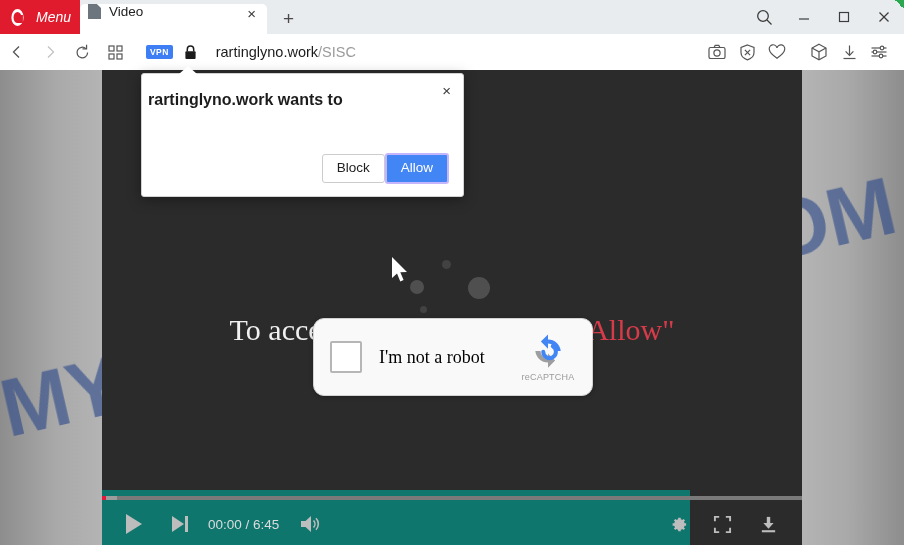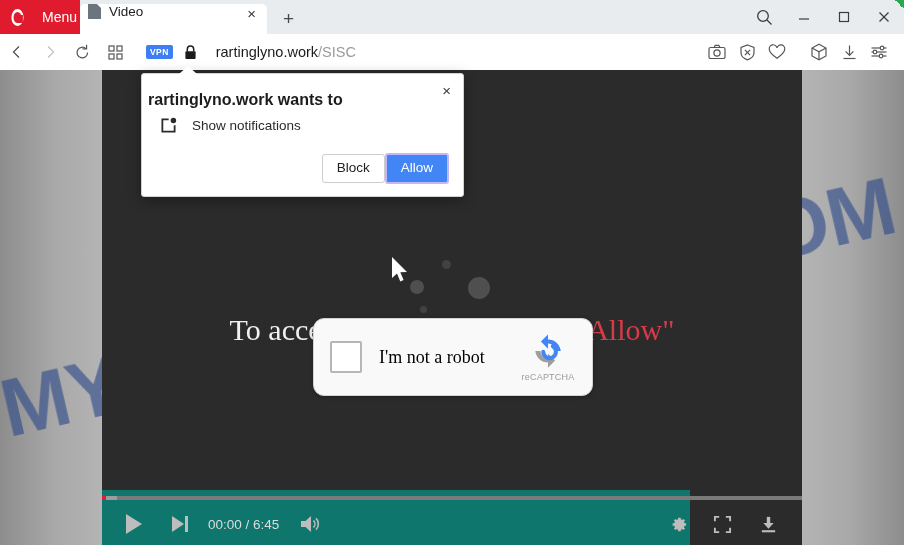--- a/index.html
+++ b/index.html
@@ -14,23 +14,24 @@
   
   .tabstrip {
     position: absolute; left: 0; top: 0; width: 904px; height: 34px;
     background: #e9ecef;
     display: flex; align-items: flex-end;
   }
   .menu-btn {
     width: 80px; height: 34px;
     background: #e01b2d;
     color: #fff;
-    display: flex; align-items: center; gap: 16px;
+    display: flex; align-items: center; gap: 10px;
     padding-left: 9px; box-sizing: border-box;
     font-size: 14px;
+    font-style: italic;
   }
   .opera-logo {
     width: 17px; height: 17px; border-radius: 50%;
     border: 3px solid #fff;
     box-sizing: border-box;
     position: relative;
     background: #e01b2d;
     transform: scaleX(0.72);
   }
   .opera-logo::after{
@@ -438,28 +439,19 @@
           </div>
         </div>
       </div>
 
     </div>
   </div>
 
   <div class="perm">
     <div class="perm-close">×</div>
     <div class="perm-title">rartinglyno.work wants to</div>
-    <div class="perm-row">
-      <span>
-        <svg width="17" height="17" viewBox="0 0 18 18">
-          <path d="M15.5 9.8V15.5H2.5V2.5H8.2" class="nofill" stroke="#2b2b2b" stroke-width="1.9" stroke-linecap="square"></path>
-          <circle cx="14.2" cy="3.8" r="2.9" fill="#2b2b2b"></circle>
-        </svg>
-      </span>
-      <span class="perm-sub">Show notifications</span>
-    </div>
     <div class="perm-btns">
       <div class="btn btn-block">Block</div>
       <div class="btn btn-allow">Allow</div>
     </div>
   </div>
 
 </div>
 
 </body></html>

